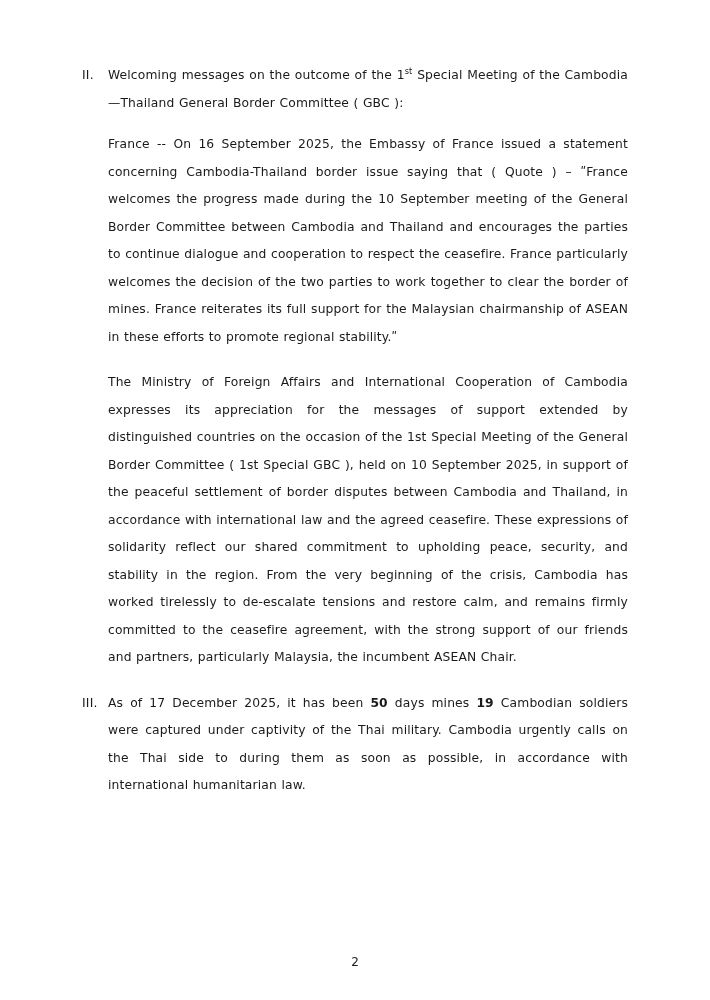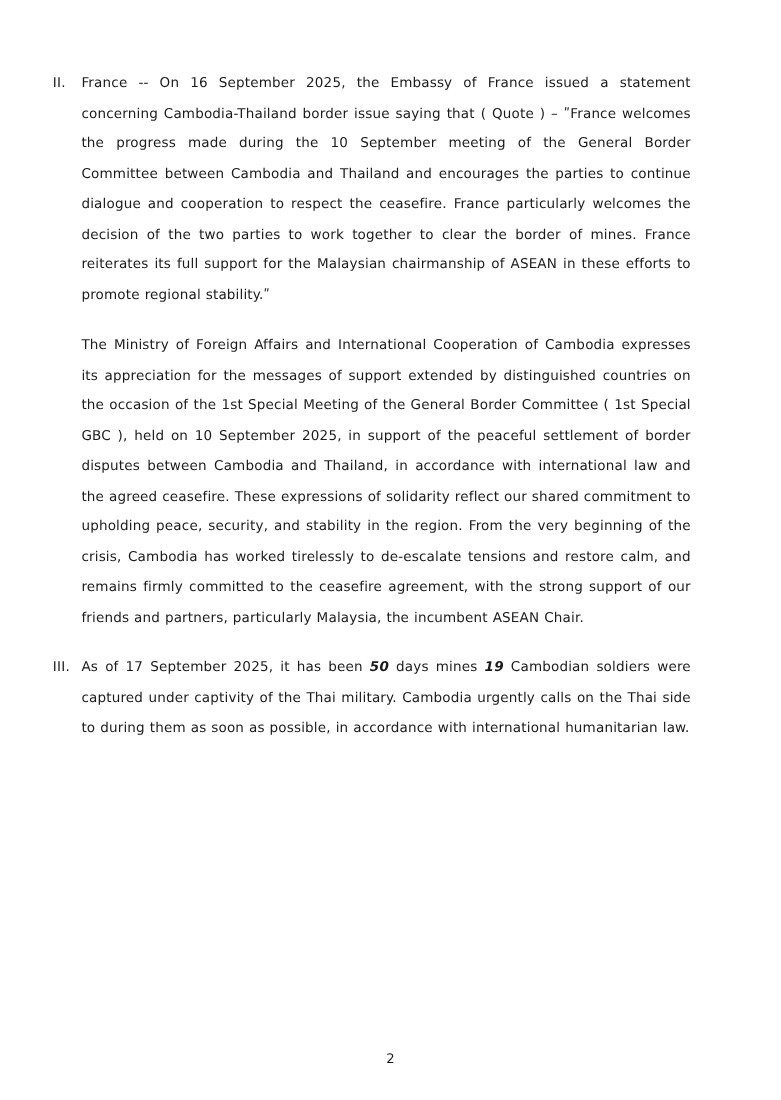--- a/index.html
+++ b/index.html
@@ -11,21 +11,21 @@
     height: 1000px;
     background: #ffffff;
     font-family: "DejaVu Sans", sans-serif;
     color: #1a1a1a;
   }
   .page {
     position: relative;
     width: 710px;
     height: 799px;
     box-sizing: border-box;
-    padding: 62px 82px 0 48px;
+    padding: 62px 82px 0 82px;
   }
   .doc-body {
     width: 100%;
   }
   
   .numbered-item {
     display: flex;
     align-items: flex-start;
     margin-bottom: 18px;
   }
@@ -55,49 +55,49 @@
   .para.heading {
     margin-bottom: 14px;
   }
   sup {
     font-size: 8.2px;
     vertical-align: super;
     line-height: 0;
   }
   .bold {
     font-weight: bold;
-    font-style: italic;
   }
   .page-number {
     position: absolute;
     left: 0;
     right: 0;
     top: 955px;
     text-align: center;
     font-size: 12px;
     color: #1a1a1a;
   }
 </style>
 </head>
 <body>
 
 <div class="page">
   <div class="doc-body">
 
     <div class="numbered-item">
       <div class="item-number">II.</div>
       <div class="item-body">
+        <p class="para heading"><span>Welcoming messages on the outcome of the 1</span><sup>st</sup><span> Special Meeting of the Cambodia—Thailand General Border Committee ( GBC ):</span></p>
         <p class="para">France -- On 16 September 2025, the Embassy of France issued a statement concerning Cambodia-Thailand border issue saying that ( Quote ) – ʺFrance welcomes the progress made during the 10 September meeting of the General Border Committee between Cambodia and Thailand and encourages the parties to continue dialogue and cooperation to respect the ceasefire. France particularly welcomes the decision of the two parties to work together to clear the border of mines. France reiterates its full support for the Malaysian chairmanship of ASEAN in these efforts to promote regional stability.ʺ</p>
         <p class="para">The Ministry of Foreign Affairs and International Cooperation of Cambodia expresses its appreciation for the messages of support extended by distinguished countries on the occasion of the 1st Special Meeting of the General Border Committee ( 1st Special GBC ), held on 10 September 2025, in support of the peaceful settlement of border disputes between Cambodia and Thailand, in accordance with international law and the agreed ceasefire. These expressions of solidarity reflect our shared commitment to upholding peace, security, and stability in the region. From the very beginning of the crisis, Cambodia has worked tirelessly to de-escalate tensions and restore calm, and remains firmly committed to the ceasefire agreement, with the strong support of our friends and partners, particularly Malaysia, the incumbent ASEAN Chair.</p>
       </div>
     </div>
 
     <div class="numbered-item">
       <div class="item-number">III.</div>
       <div class="item-body">
-        <p class="para"><span>As of 17 September 2025, it has been </span><span class="bold">50</span><span> days mines </span><span class="bold">19</span><span> Cambodian soldiers were captured under captivity of the Thai military. Cambodia urgently calls on the Thai side to during them as soon as possible, in accordance with international humanitarian law.</span></p>
+        <p class="para"><span>As of 17 December 2025, it has been </span><span class="bold">50</span><span> days mines </span><span class="bold">19</span><span> Cambodian soldiers were captured under captivity of the Thai military. Cambodia urgently calls on the Thai side to during them as soon as possible, in accordance with international humanitarian law.</span></p>
       </div>
     </div>
 
   </div>
 
   <div class="page-number">2</div>
 </div>
 
 </body></html>

